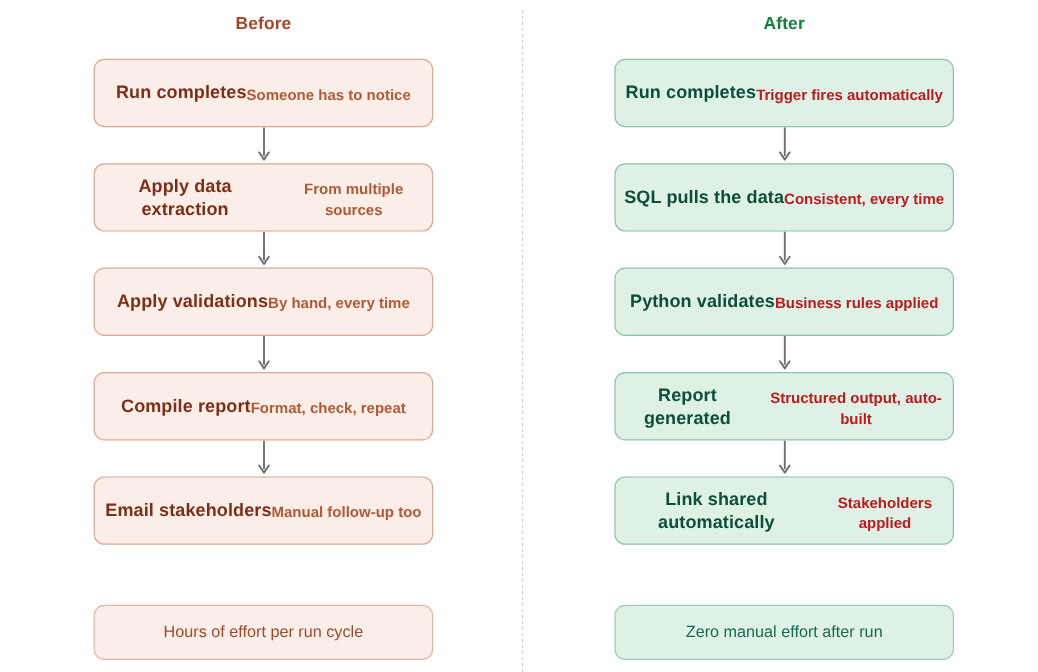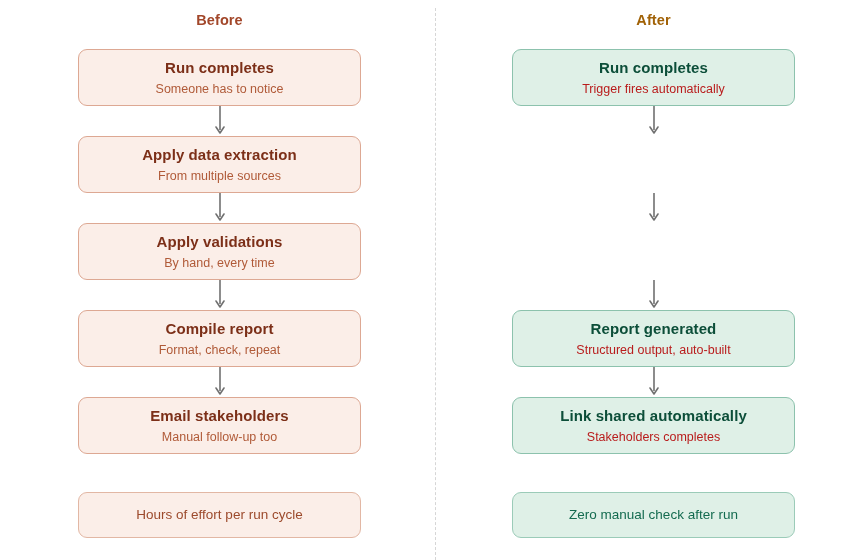--- a/index.html
+++ b/index.html
@@ -48,21 +48,21 @@
     top: 11px;
     left: 0;
     width: 283px;
     text-align: center;
     font-size: 14.5px;
     font-weight: bold;
     letter-spacing: 0.1px;
     line-height: 18px;
   }
   .column.left  .col-heading { color: #a2472a; }
-  .column.right .col-heading { color: #a16207; }
+  .column.right .col-heading { color: #15803d; }
 
   
   .steps {
     position: absolute;
     top: 49px;
     left: 0;
     width: 283px;
   }
 
   .step-wrap {
@@ -72,21 +72,21 @@
   }
   .step-wrap.last { height: 46px; }
 
   .box {
     box-sizing: border-box;
     width: 283px;
     height: 57px;
     border-radius: 9px;
     border: 1.3px solid;
     display: flex;
-    flex-direction: column;
+    flex-direction: row;
     align-items: center;
     justify-content: center;
     text-align: center;
   }
 
   .column.left .box {
     background: #fbeee8;
     border-color: #dda893;
   }
   .column.right .box {
@@ -95,21 +95,21 @@
   }
 
   .box-title {
     font-size: 15px;
     font-weight: bold;
     line-height: 19px;
     letter-spacing: 0.1px;
   }
   .box-sub {
     font-size: 12.5px;
-    font-weight: normal;
+    font-weight: bold;
     line-height: 17px;
     margin-top: 4px;
   }
 
   .column.left  .box-title { color: #7c2f18; }
   .column.left  .box-sub   { color: #b05a38; }
   .column.right .box-title { color: #0c4e39; }
   .column.right .box-sub   { color: #b91c1c; }
 
   
@@ -119,21 +119,21 @@
     transform: translateX(-50%);
     top: 57px;
     width: 14px;
     height: 30px;
   }
   .arrow svg { display: block; }
 
   
   .summary {
     position: absolute;
-    top: 492px;
+    top: 504px;
     left: 0;
     box-sizing: border-box;
     width: 283px;
     height: 46px;
     border-radius: 9px;
     border: 1.3px solid;
     display: flex;
     align-items: center;
     justify-content: center;
     text-align: center;
@@ -228,28 +228,36 @@
             <div class="box-sub">Trigger fires automatically</div>
           </div>
           <span class="arrow">
             <svg width="14" height="30" viewBox="0 0 14 30">
               <line x1="7" y1="0" x2="7" y2="24" stroke="#707070" stroke-width="1.6"></line>
               <polyline points="3,21 7,27 11,21" fill="none" stroke="#707070" stroke-width="1.6" stroke-linecap="round" stroke-linejoin="round"></polyline>
             </svg>
           </span>
         </div>
         <div class="step-wrap">
-          <span class="arrow">
-            <svg width="14" height="30" viewBox="0 0 14 30">
-              <line x1="7" y1="0" x2="7" y2="24" stroke="#707070" stroke-width="1.6"></line>
-              <polyline points="3,21 7,27 11,21" fill="none" stroke="#707070" stroke-width="1.6" stroke-linecap="round" stroke-linejoin="round"></polyline>
-            </svg>
-          </span>
-        </div>
-        <div class="step-wrap">
+          <div class="box">
+            <div class="box-title">SQL pulls the data</div>
+            <div class="box-sub">Consistent, every time</div>
+          </div>
+          <span class="arrow">
+            <svg width="14" height="30" viewBox="0 0 14 30">
+              <line x1="7" y1="0" x2="7" y2="24" stroke="#707070" stroke-width="1.6"></line>
+              <polyline points="3,21 7,27 11,21" fill="none" stroke="#707070" stroke-width="1.6" stroke-linecap="round" stroke-linejoin="round"></polyline>
+            </svg>
+          </span>
+        </div>
+        <div class="step-wrap">
+          <div class="box">
+            <div class="box-title">Python validates</div>
+            <div class="box-sub">Business rules applied</div>
+          </div>
           <span class="arrow">
             <svg width="14" height="30" viewBox="0 0 14 30">
               <line x1="7" y1="0" x2="7" y2="24" stroke="#707070" stroke-width="1.6"></line>
               <polyline points="3,21 7,27 11,21" fill="none" stroke="#707070" stroke-width="1.6" stroke-linecap="round" stroke-linejoin="round"></polyline>
             </svg>
           </span>
         </div>
         <div class="step-wrap">
           <div class="box">
             <div class="box-title">Report generated</div>
@@ -258,20 +266,20 @@
           <span class="arrow">
             <svg width="14" height="30" viewBox="0 0 14 30">
               <line x1="7" y1="0" x2="7" y2="24" stroke="#707070" stroke-width="1.6"></line>
               <polyline points="3,21 7,27 11,21" fill="none" stroke="#707070" stroke-width="1.6" stroke-linecap="round" stroke-linejoin="round"></polyline>
             </svg>
           </span>
         </div>
         <div class="step-wrap last">
           <div class="box">
             <div class="box-title">Link shared automatically</div>
-            <div class="box-sub">Stakeholders completes</div>
+            <div class="box-sub">Stakeholders applied</div>
           </div>
         </div>
       </div>
-    <div class="summary">Zero manual check after run</div>
+    <div class="summary">Zero manual effort after run</div>
   </div>
 
 </div>
 
 </body></html>

